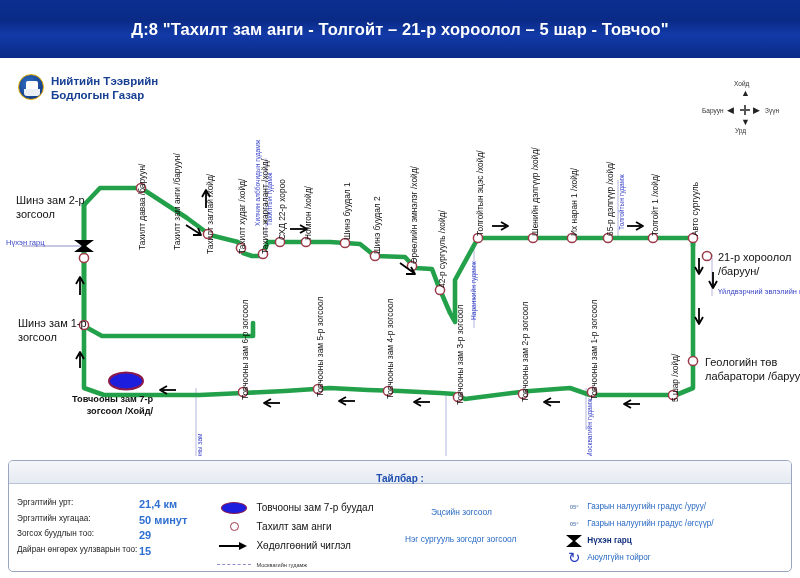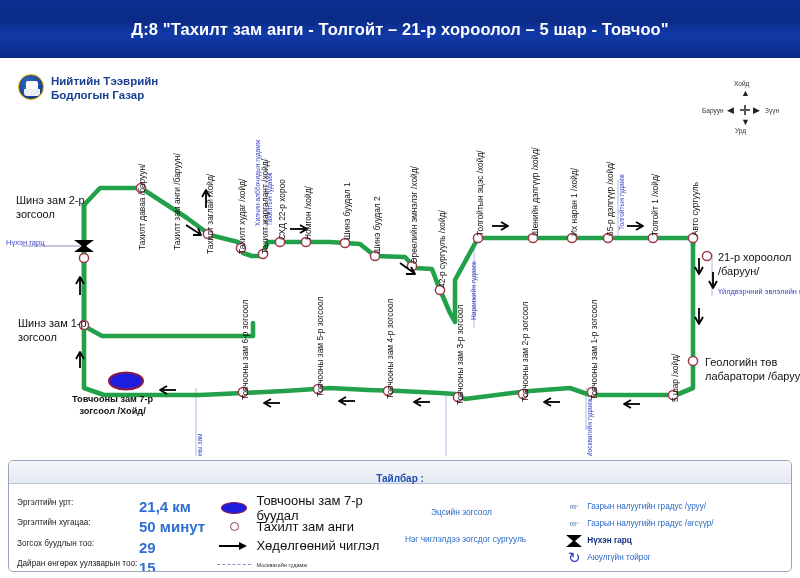--- a/index.html
+++ b/index.html
@@ -82,26 +82,26 @@
     height:23px; background:linear-gradient(180deg,#f4f6fa 0%, #e6eaf2 100%);
     border-bottom:1px solid #b9c2d4; display:flex; align-items:center; justify-content:center;
   }
   #legend-head-text { font-size:10px; font-weight:bold; color:#1f4fb0;margin-top:12px; }
   #legend-body { display:flex; padding:14px 4px 0 8px; gap:0; height:100px; }
 
   .lg-col { position:relative; }
   #lg-stats { width:212px; }
   .stat-row { display:flex; align-items:flex-start; margin-bottom:3px; }
   .stat-lbl { width:122px; font-size:8.2px; color:#222; line-height:1.22; }
-  .stat-val { font-size:15px; font-weight:bold; color:#2f6fd0; line-height:1.15; }
+  .stat-val { font-size:11px; font-weight:bold; color:#2f6fd0; line-height:1.15; }
 
   #lg-sym { width:215px; padding-left:4px; }
   .sym-row { display:flex; align-items:center; height:19px; }
   .sym-ico { width:44px; display:flex; align-items:center; justify-content:center; flex:none; }
-  .sym-txt { font-size:13px; color:#111; }
+  .sym-txt { font-size:10px; color:#111; }
   .sym-txt.tiny { font-size:5.6px; color:#333; }
 
   .oval-blue { width:26px; height:12px; border-radius:50%; background:#1d1ddd; border:1.6px solid #8b1a4a; }
   .circ-open { width:9px; height:9px; border-radius:50%; background:#fff; border:1.4px solid #9c3a4a; }
   .arrow-blk { position:relative; width:30px; height:8px; }
   .arrow-blk::before{content:"";position:absolute;left:0;top:3px;width:22px;height:2px;background:#000;}
   .arrow-blk::after{content:"";position:absolute;left:20px;top:0;width:0;height:0;
      border-top:4px solid transparent;border-bottom:4px solid transparent;border-left:8px solid #000;}
   .dash-line { width:34px; height:0; border-top:1px dashed #8e8ec8; }
 
@@ -267,21 +267,21 @@
     <div>Шинэ зам 2-р</div>
     <div>зогсоол</div>
   </div>
   <div class="stop-lbl h" style="left:18px; top:258px; text-align:left;">
     <div>Шинэ зам 1-р</div>
     <div>зогсоол</div>
   </div>
 
   <div class="street-lbl" style="left:6px; top:180px; font-size:7.6px;">Нүхэн гарц</div>
 
-  <div class="stop-lbl bold" style="left:72px; top:336px; text-align:center;">
+  <div class="stop-lbl bold" style="left:72px; top:336px; text-align:right;">
     <div>Товчооны зам 7-р</div>
     <div>зогсоол /Хойд/</div>
   </div>
 
   <div class="stop-lbl h" style="left:718px; top:192px; text-align:left;">
     <div>21-р хороолол</div>
     <div>/баруун/</div>
   </div>
   <div class="stop-lbl h" style="left:705px; top:297px; text-align:left;">
     <div>Геологийн төв</div>
@@ -352,21 +352,21 @@
       <div class="sym-row">
         <div class="sym-ico">
             <div class="dash-line"></div>
           </div>
         <div class="sym-txt tiny">Москвагийн гудамж</div>
       </div>
     </div>
 
     <div class="lg-col" id="lg-mid">
       <div class="mid-row">Эцсийн зогсоол</div>
-      <div class="mid-row">Нэг чиглэлдээ зогсдог сургууль</div>
+      <div class="mid-row">Нэг сургууль зогсдог зогсоол</div>
     </div>
 
     <div class="lg-col" id="lg-right">
       <div class="r-row">
         <div class="r-ico">
             <span class="grade-up">05°</span>
           </div>
         <div class="r-txt">Газрын налуугийн градус /уруу/</div>
       </div>
       <div class="r-row">

